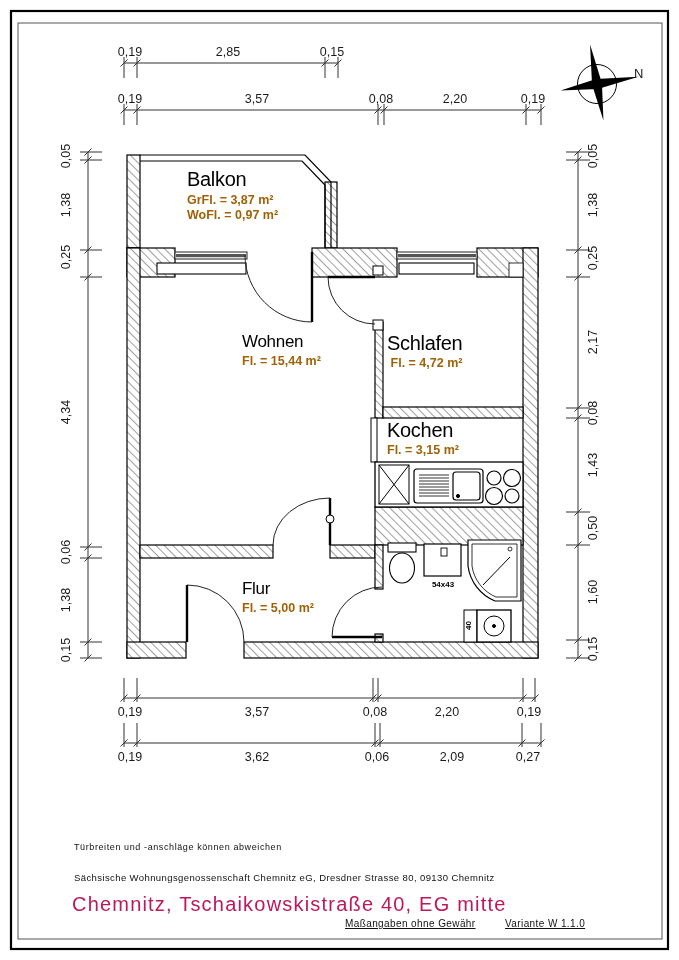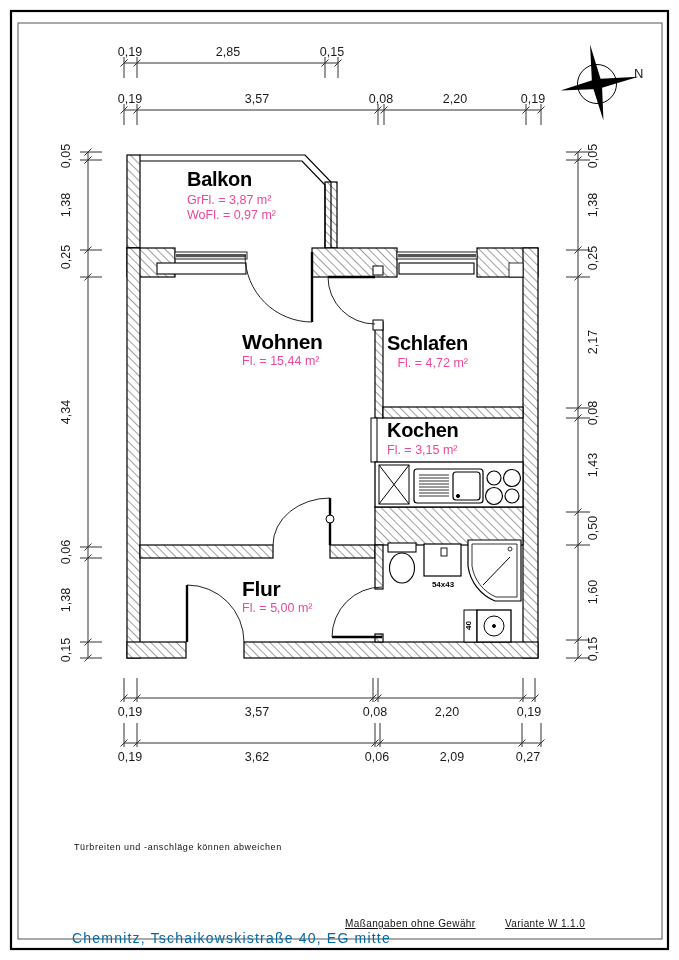--- a/index.html
+++ b/index.html
@@ -1,26 +1,26 @@
 <!DOCTYPE html>
 <html><head>
 <meta charset="utf-8">
 <style>
   html,body{margin:0;padding:0;background:#fff;}
   #page{position:relative;width:679px;height:960px;background:#fff;overflow:hidden;
         font-family:"Liberation Sans",sans-serif;color:#000;}
   #plan{position:absolute;left:0;top:0;}
   .lbl{position:absolute;white-space:nowrap;}
-  .rtitle{font-weight:700;font-size:20px;line-height:21px;letter-spacing:-0.3px;color:#000;}
-  .rsub{font-weight:400;font-size:12.5px;line-height:15px;color:#ec4899;}
-  .big .rtitle{font-size:21px;}
+  .rtitle{font-weight:400;font-size:20px;line-height:21px;letter-spacing:-0.3px;color:#000;}
+  .rsub{font-weight:700;font-size:12.5px;line-height:15px;color:#a16207;}
+  .big .rtitle{font-size:17px;}
   .fixture-lbl{position:absolute;font-weight:700;font-size:8px;color:#000;text-align:center;}
   .foot1{font-size:9px;letter-spacing:0.6px;color:#111;}
   .foot2{font-size:9.5px;letter-spacing:0.4px;color:#111;}
-  .foot3{font-size:14px;letter-spacing:1.2px;color:#0369a1;margin-top:37px;}
+  .foot3{font-size:20px;letter-spacing:1.2px;color:#be185d;}
   .foot4{font-size:10px;letter-spacing:0.4px;color:#111;text-decoration:underline;}
   svg text.dim{font-family:"Liberation Sans",sans-serif;font-size:12.5px;fill:#1a1a1a;}
   svg text.north{font-family:"Liberation Sans",sans-serif;font-size:13px;fill:#222;}
 </style>
 </head>
 <body>
 
 <div id="page">
 
 <svg id="plan" width="679" height="960" viewBox="0 0 679 960">
@@ -299,17 +299,18 @@
 <div class="lbl big" style="left:242px;top:578px;">
   <div class="rtitle">Flur</div>
   <div class="rsub" style="margin-top:2px;">Fl. = 5,00 m²</div>
 </div>
 
 
 <div class="fixture-lbl" style="left:427px;top:580px;width:32px;">54x43</div>
 <div class="fixture-lbl" style="left:458px;top:621px;width:20px;transform:rotate(-90deg);">40</div>
 
 <div class="lbl foot1" style="left:74px;top:842px;">Türbreiten und -anschläge können abweichen</div>
+<div class="lbl foot2" style="left:74px;top:872px;">Sächsische Wohnungsgenossenschaft Chemnitz eG, Dresdner Strasse 80, 09130 Chemnitz</div>
 <div class="lbl foot3" style="left:72px;top:893px;">Chemnitz, Tschaikowskistraße 40, EG mitte</div>
 <div class="lbl foot4" style="left:345px;top:918px;">Maßangaben ohne Gewähr</div>
 <div class="lbl foot4" style="left:490px;top:918px;margin-left:15px;">Variante W 1.1.0</div>
 
 </div>
 
 </body></html>

